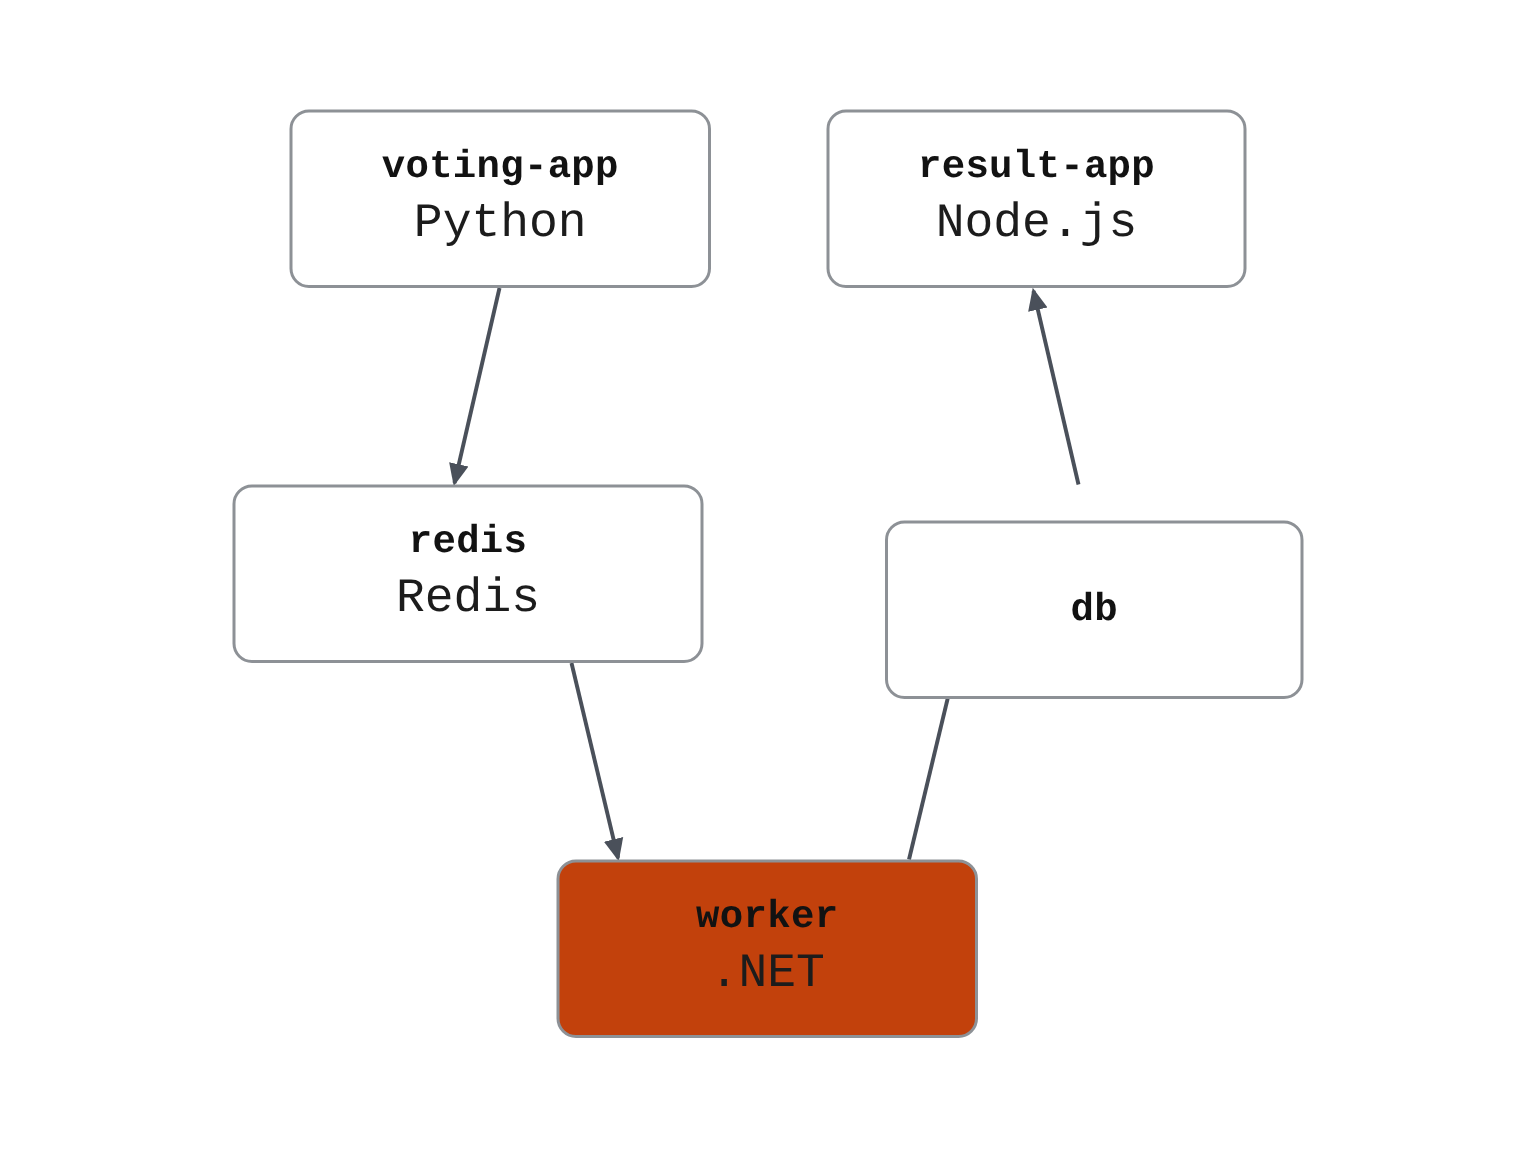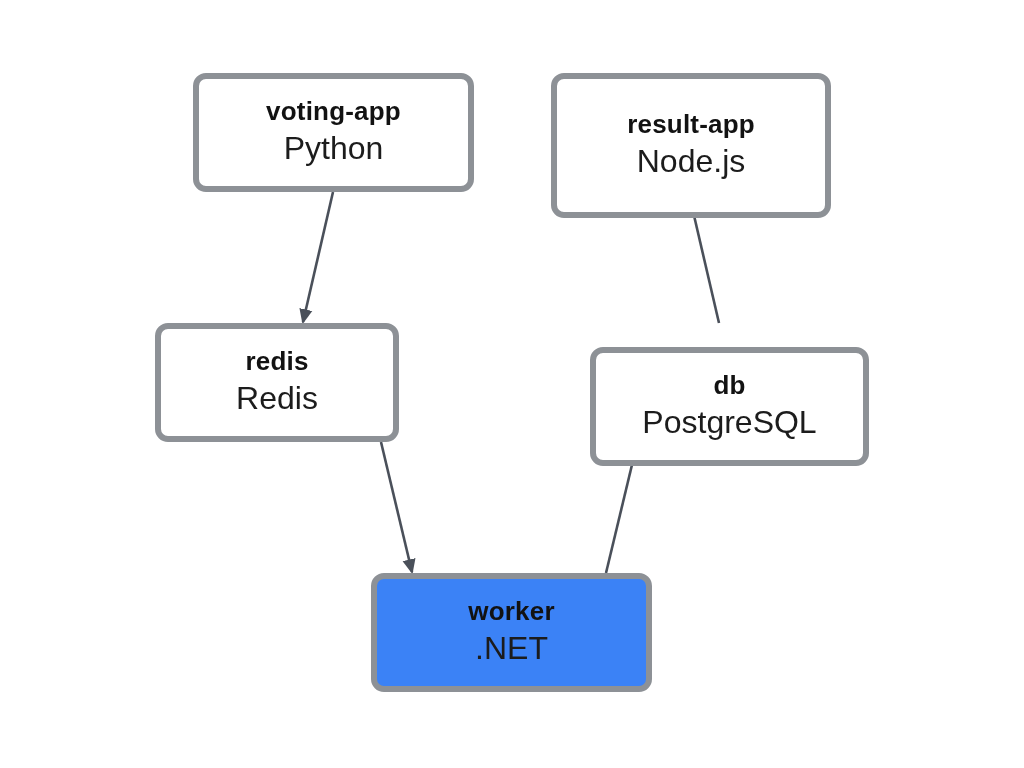--- a/index.html
+++ b/index.html
@@ -19,27 +19,28 @@
     position: absolute;
     left: 0;
     top: 0;
     width: 1024px;
     height: 768px;
   }
   .node {
     position: absolute;
     box-sizing: border-box;
     background: #ffffff;
-    border: 6px solid #0f766e;
+    border: 2px solid #0f766e;
     border-radius: 13px;
     display: flex;
     flex-direction: column;
     align-items: center;
     justify-content: center;
     text-align: left;
+    font-family: Liberation Mono, monospace;
   }
   .node .title {
     font-size: 26px;
     font-weight: 700;
     color: #121212;
     line-height: 1.25;
     letter-spacing: 0.2px;
   }
   .node .subtitle {
     font-size: 32px;
@@ -63,30 +64,29 @@
         <line x1="381" y1="442" x2="412" y2="572" stroke="#4a505a" stroke-width="2.6" marker-end="url(#arrowhead)"></line>
         <line x1="606" y1="573" x2="637" y2="444" stroke="#4a505a" stroke-width="2.6" marker-end="url(#arrowhead)"></line>
         <line x1="719" y1="323" x2="689" y2="194" stroke="#4a505a" stroke-width="2.6" marker-end="url(#arrowhead)"></line>
       </g>
   </svg>
   <div id="nodes">
       <div class="node" style="left: 193px; top: 73px; width: 281px; height: 119px; border-color: rgb(141, 145, 150); background: rgb(255, 255, 255);">
         <div class="title">voting-app</div>
         <div class="subtitle">Python</div>
       </div>
-      <div class="node" style="left: 551px; top: 73px; width: 280px; height: 145px; border-color: rgb(141, 145, 150); background: rgb(255, 255, 255);">
+      <div class="node" style="left: 551px; top: 73px; width: 280px; height: 119px; border-color: rgb(141, 145, 150); background: rgb(255, 255, 255);">
         <div class="title">result-app</div>
         <div class="subtitle">Node.js</div>
       </div>
-      <div class="node" style="left: 155px; top: 323px; width: 244px; height: 119px; border-color: rgb(141, 145, 150); background: rgb(255, 255, 255);">
+      <div class="node" style="left: 155px; top: 323px; width: 314px; height: 119px; border-color: rgb(141, 145, 150); background: rgb(255, 255, 255);">
         <div class="title">redis</div>
         <div class="subtitle">Redis</div>
       </div>
       <div class="node" style="left: 590px; top: 323px; width: 279px; height: 119px; border-color: rgb(141, 145, 150); background: rgb(255, 255, 255); margin-top: 24px;">
         <div class="title">db</div>
-        <div class="subtitle">PostgreSQL</div>
       </div>
-      <div class="node" style="left: 371px; top: 573px; width: 281px; height: 119px; border-color: rgb(141, 145, 150); background: #3b82f6;">
+      <div class="node" style="left: 371px; top: 573px; width: 281px; height: 119px; border-color: rgb(141, 145, 150); background: #c2410c;">
         <div class="title">worker</div>
         <div class="subtitle">.NET</div>
       </div>
     </div>
 </div>
 
 </body></html>

